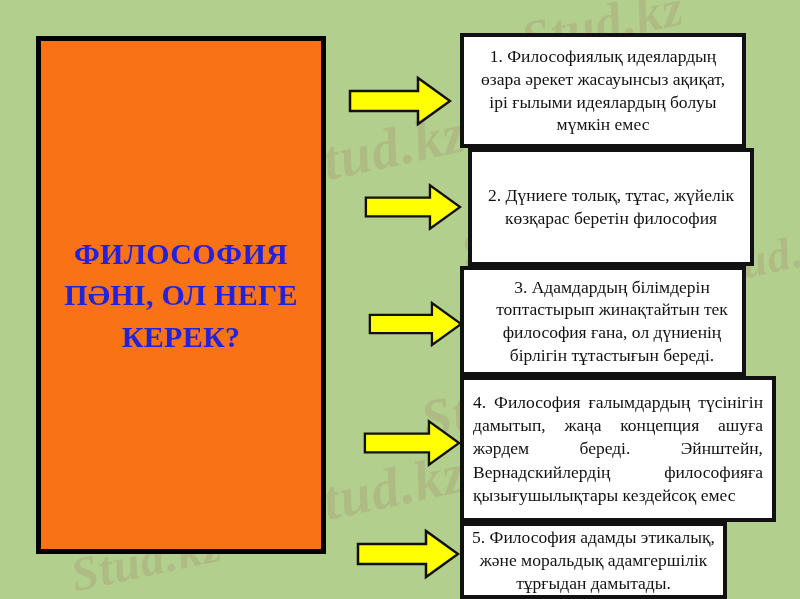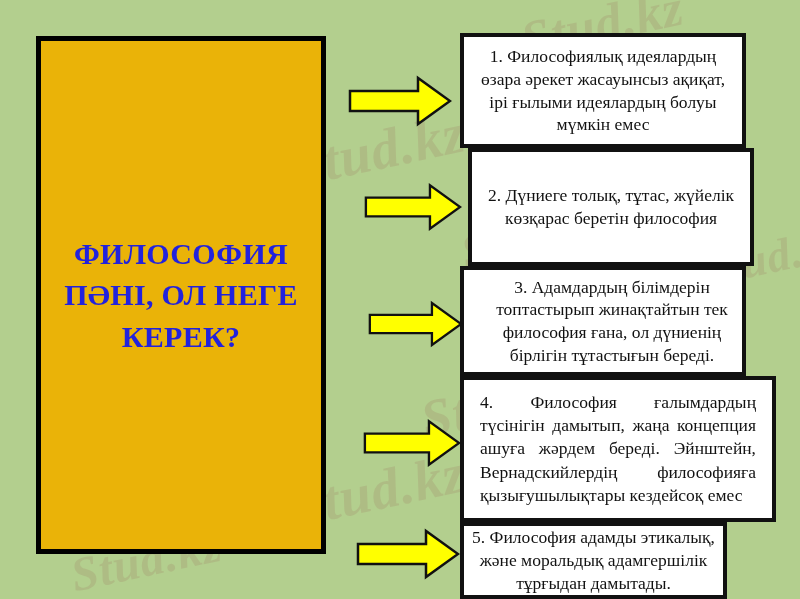--- a/index.html
+++ b/index.html
@@ -44,21 +44,21 @@
     opacity: 0.30;
   }
 
   
   #title-box {
     position: absolute;
     left: 36px;
     top: 36px;
     width: 290px;
     height: 518px;
-    background: #eab308;
+    background: #f97316;
     border: 5px solid #000000;
     box-sizing: border-box;
     display: flex;
     align-items: center;
     justify-content: center;
     z-index: 10;
   }
   #title-text {
     font-family: "Liberation Serif", serif;
     font-weight: bold;
@@ -104,21 +104,21 @@
     font-size: 17.5px;
     line-height: 1.33;
   }
 
   #box-1 { left: 460px; top: 33px;  width: 286px; height: 115px; }
   #box-2 { left: 460px; top: 148px; width: 286px; height: 118px; margin-left: 8px; }
   #box-3 { left: 460px; top: 266px; width: 286px; height: 110px; padding-left: 18px; }
   #box-4 { left: 460px; top: 376px; width: 316px; height: 146px; }
   #box-5 { left: 460px; top: 522px; width: 267px; height: 77px;  }
 
-  #box-4 .stmt-text { padding: 2px 16px; }
+  #box-4 .stmt-text { padding: 2px 9px; }
 </style>
 </head>
 <body>
 
 <div id="slide">
 
   <div class="wm-layer">
 
     <svg class="wm-logo" style="left:148px; top:130px;" viewBox="0 0 100 100">
       <rect x="5" y="5" width="90" height="90" rx="20" fill="#dff0fb" stroke="#cfe7f7" stroke-width="1"></rect>

